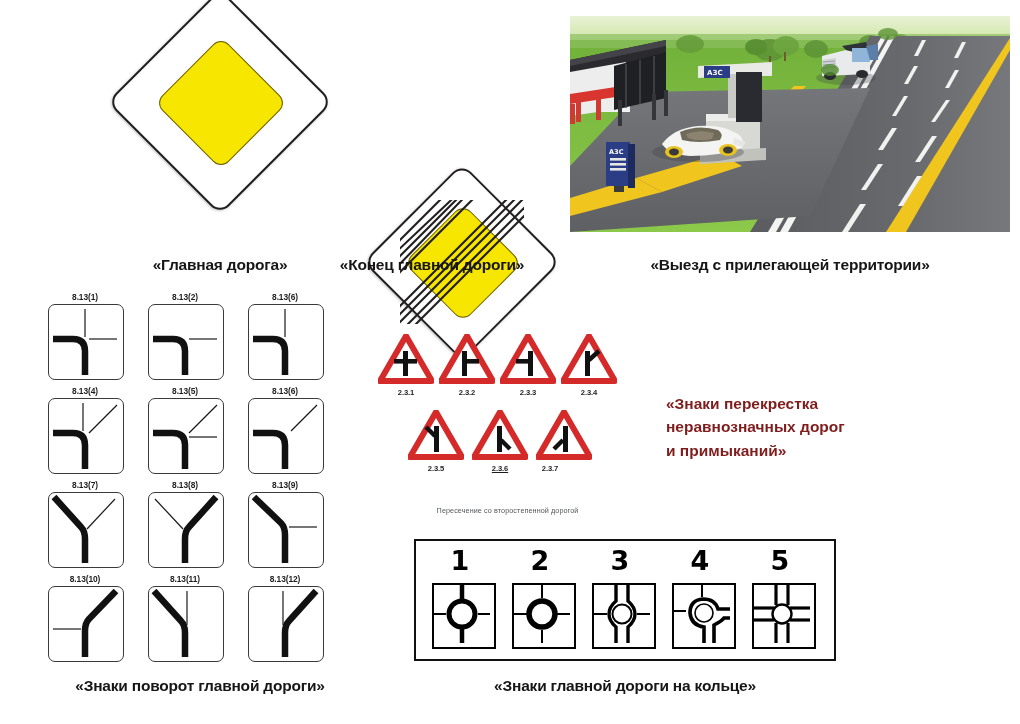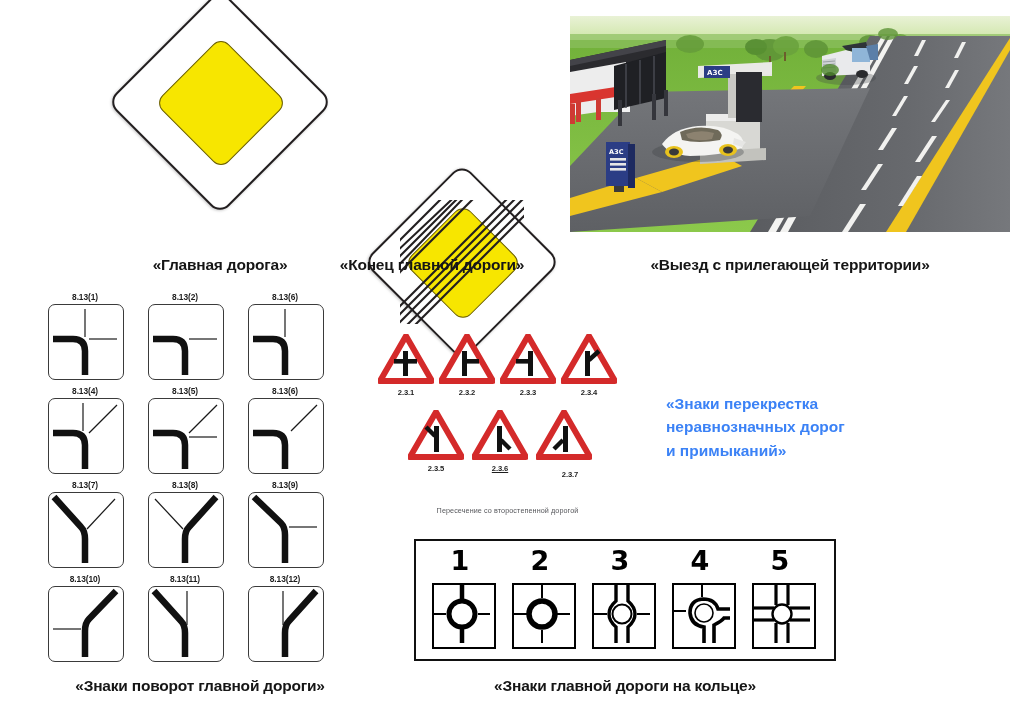--- a/index.html
+++ b/index.html
@@ -4,21 +4,21 @@
 <style>
   html,body{margin:0;padding:0;background:#fff;}
   body{width:1020px;height:724px;position:relative;overflow:hidden;
        font-family:"Liberation Sans","DejaVu Sans",sans-serif;color:#1a1a1a;}
 
   .abs{position:absolute;}
 
   
   .cap{font-weight:bold;font-size:15.5px;color:#161616;letter-spacing:-0.2px;
        text-align:center;line-height:1.35;white-space:nowrap;}
-  .cap-blk{font-weight:bold;font-size:15.5px;color:#3b82f6;line-height:1.5;}
+  .cap-blk{font-weight:bold;font-size:15.5px;color:#7f1d1d;line-height:1.5;}
 
   
   .diamond-wrap{position:relative;}
   .dm-outer{position:absolute;inset:0;transform:rotate(45deg);
             background:#fff;border:2.5px solid #231f20;border-radius:13px;
             box-shadow:0 1px 3px rgba(0,0,0,.25);}
   .dm-inner{position:absolute;transform:rotate(45deg);
             background:#F7E600;border:1.5px solid #6b5f00;border-radius:11px;}
   .stripes{position:absolute;overflow:hidden;}
 
@@ -409,21 +409,21 @@
   </div>
   <div class="abs tri-lbl" style="left:94px;top:130px;width:56px;text-decoration:underline;">2.3.6</div>
 
   <div class="abs" style="left:158px;top:76px;width:56px;height:50px;">
     <svg width="56" height="50" viewBox="0 0 56 50">
       <polygon points="28,2 54,47 2,47" fill="#ffffff" stroke="#D42A2A" stroke-width="6" stroke-linejoin="round"></polygon>
       <rect x="27" y="16" width="5" height="26" fill="#111"></rect>
       <path d="M27,30 L18,39" stroke="#111" stroke-width="4.4" fill="none"></path>
     </svg>
   </div>
-  <div class="abs tri-lbl" style="left:164px;top:130px;width:56px;margin-top:6px;">2.3.7</div>
+  <div class="abs tri-lbl" style="left:144px;top:130px;width:56px;">2.3.7</div>
 
   <div class="abs tri-cap" style="left:12px;top:172px;width:235px;">Пересечение со второстепенной дорогой</div>
 </div>
 
 <div class="abs cap-blk" style="left:666px;top:392px;width:330px;">
   <div>«Знаки перекрестка</div>
   <div>неравнозначных дорог</div>
   <div>и примыканий»</div>
 </div>
 

